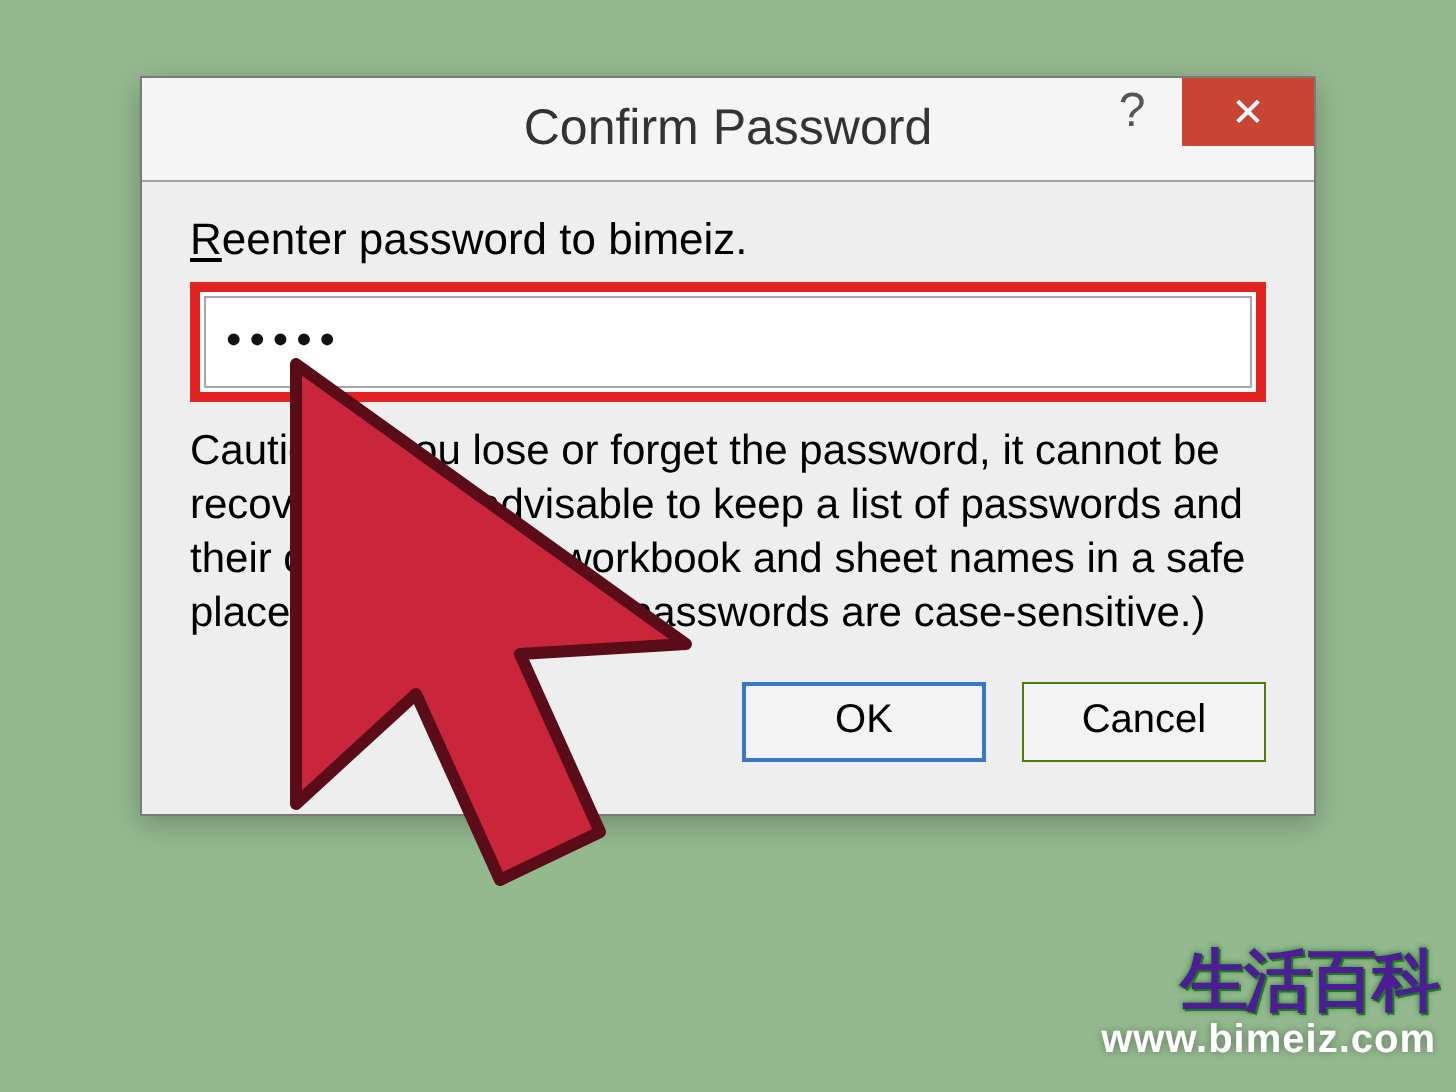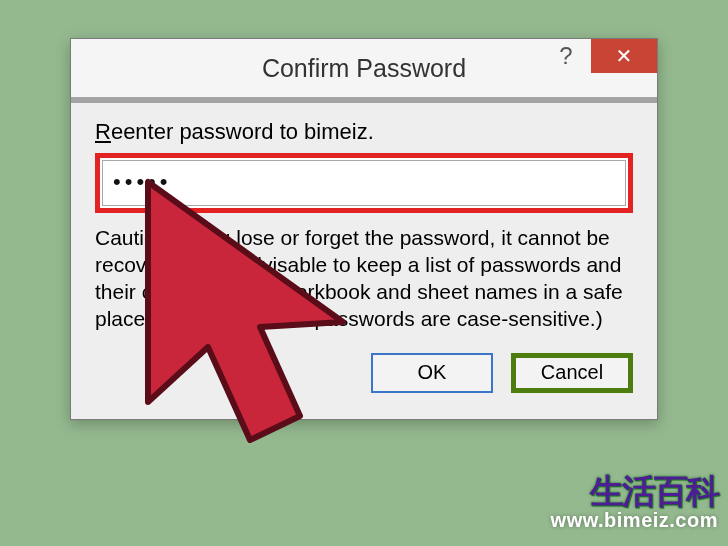--- a/index.html
+++ b/index.html
@@ -11,25 +11,25 @@
     }
     .dialog {
       position: absolute;
       left: 70px; top: 38px;
       width: 588px;
       background: #eeeeee;
       border: 1px solid #7a7a7a;
       box-shadow: 0 4px 14px rgba(0,0,0,0.25);
     }
     .titlebar {
-      height: 64px;
+      height: 52px;
       display: flex;
       align-items: center;
       background: #f5f5f5;
-      border-bottom: 6px solid #a3a3a3;
+      border-bottom: 1px solid #a3a3a3;
       position: relative;
     }
     .titlebar .title {
       position: absolute;
       left: 0; right: 0;
       text-align: center;
       font-size: 25px;
       color: #333333;
       pointer-events: none;
     }
@@ -89,21 +89,21 @@
       display: flex;
       justify-content: flex-end;
       gap: 18px;
       padding-bottom: 6px;
     }
     .btn {
       min-width: 122px;
       height: 40px;
       font-size: 20px;
       background: #f3f3f3;
-      border: 5px solid #4d7c0f;
+      border: 1px solid #4d7c0f;
       cursor: pointer;
       display: flex; align-items: center; justify-content: center;
     }
     .btn.default { border: 2px solid #3a77c8; }
     .cursor-overlay {
       position: absolute;
       left: 128px; top: 172px;
       width: 260px; height: 300px;
       pointer-events: none;
     }

